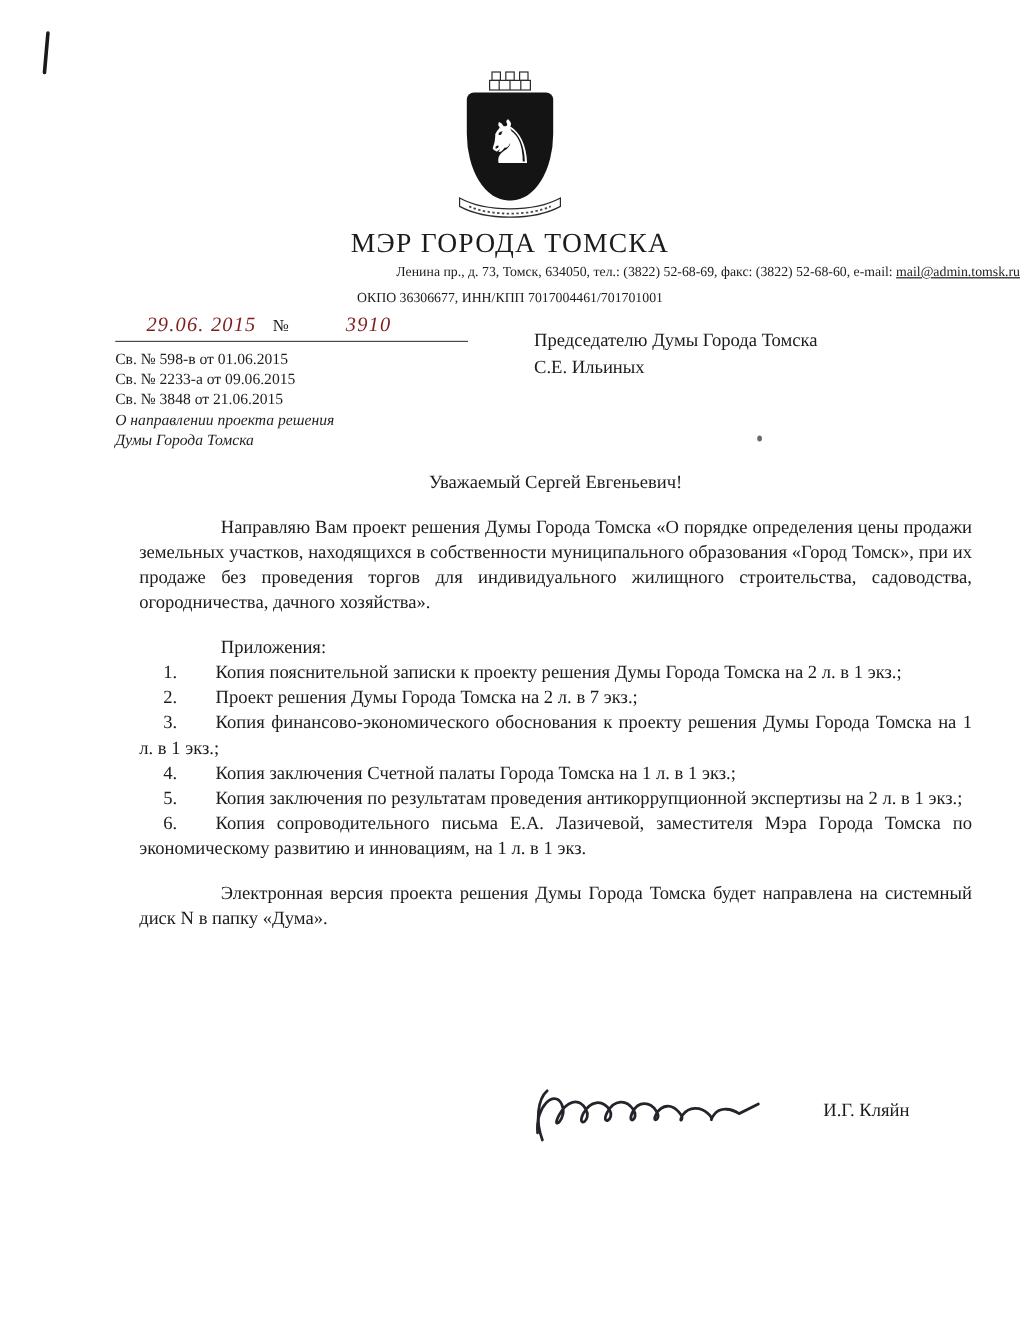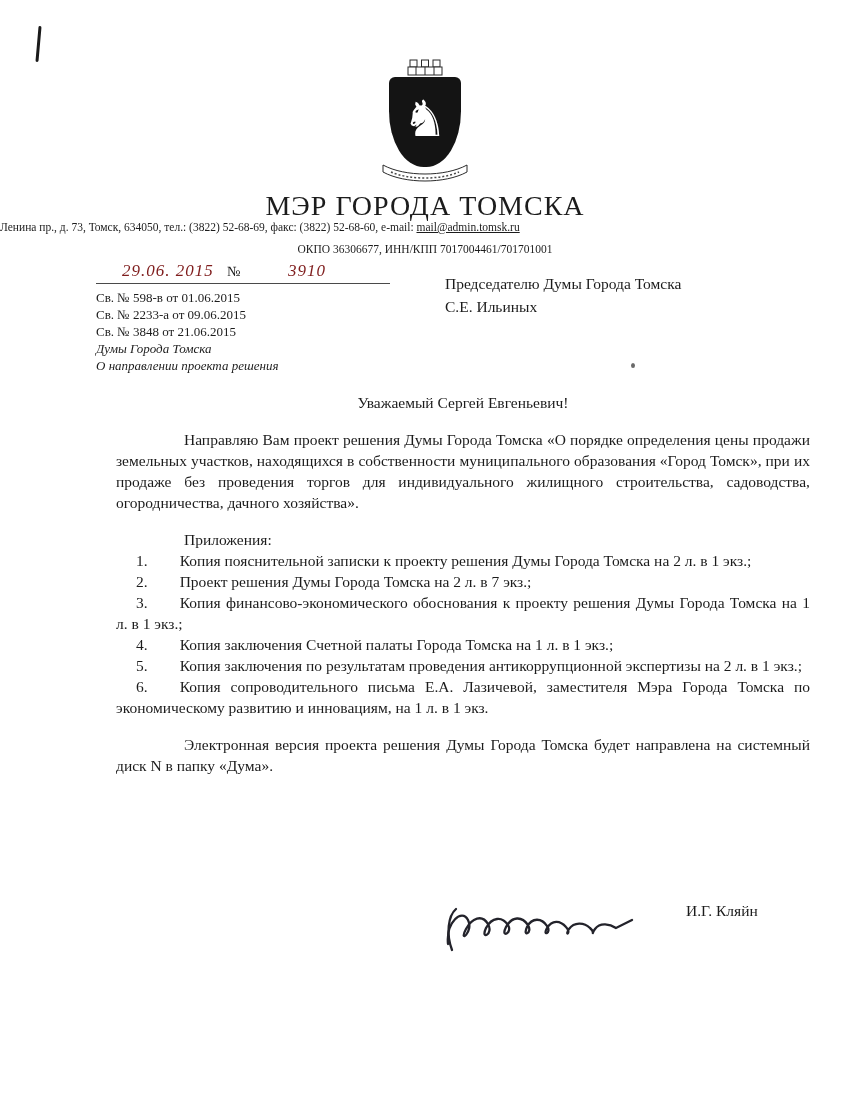--- a/index.html
+++ b/index.html
@@ -63,28 +63,28 @@
     transform: translateY(-3px);
   }
   .ribbon { margin-top: -5px; }
 
   
   .org-name {
     position: absolute;
     top: 190px;
     width: 100%;
     text-align: center;
-    font-size: 28px;
+    font-size: 23px;
     letter-spacing: 1px;
   }
   .address-line {
     position: absolute;
     top: 221px;
     width: 100%;
-    text-align: left;
+    text-align: right;
     font-size: 11.5px;
   }
   .email { text-decoration: underline; }
   .reg-line {
     position: absolute;
     top: 243px;
     width: 100%;
     text-align: center;
     font-size: 11.5px;
   }
@@ -155,21 +155,21 @@
   }
   .tab { display: inline-block; width: 32px; }
   .closing { margin: 16px 0 0 0; }
 
   
   .sig-row {
     position: absolute;
     left: 440px;
     top: 902px;
     display: flex;
-    align-items: flex-start;
+    align-items: center;
   }
   .sig-name {
     font-size: 15.5px;
     margin-left: 36px;
     padding-bottom: 10px;
   }
 </style>
 </head>
 <body>
 
@@ -207,22 +207,22 @@
 
   <div class="ref-block">
     <div class="date-row">
       <span class="hand">29.06. 2015</span>
       <span class="numsign">№</span>
       <span class="hand hand-num">3910</span>
     </div>
     <div class="ref-line">Св. № 598-в от 01.06.2015</div>
     <div class="ref-line">Св. № 2233-а от 09.06.2015</div>
     <div class="ref-line">Св. № 3848 от 21.06.2015</div>
+    <div class="subject">О направлении проекта решения</div>
     <div class="subject">Думы Города Томска</div>
-    <div class="subject">О направлении проекта решения</div>
   </div>
 
   <div class="addressee">
     <div>Председателю Думы Города Томска</div>
     <div>С.Е. Ильиных</div>
   </div>
 
   <div class="letter-body">
     <div class="salutation">Уважаемый Сергей Евгеньевич!</div>
 

